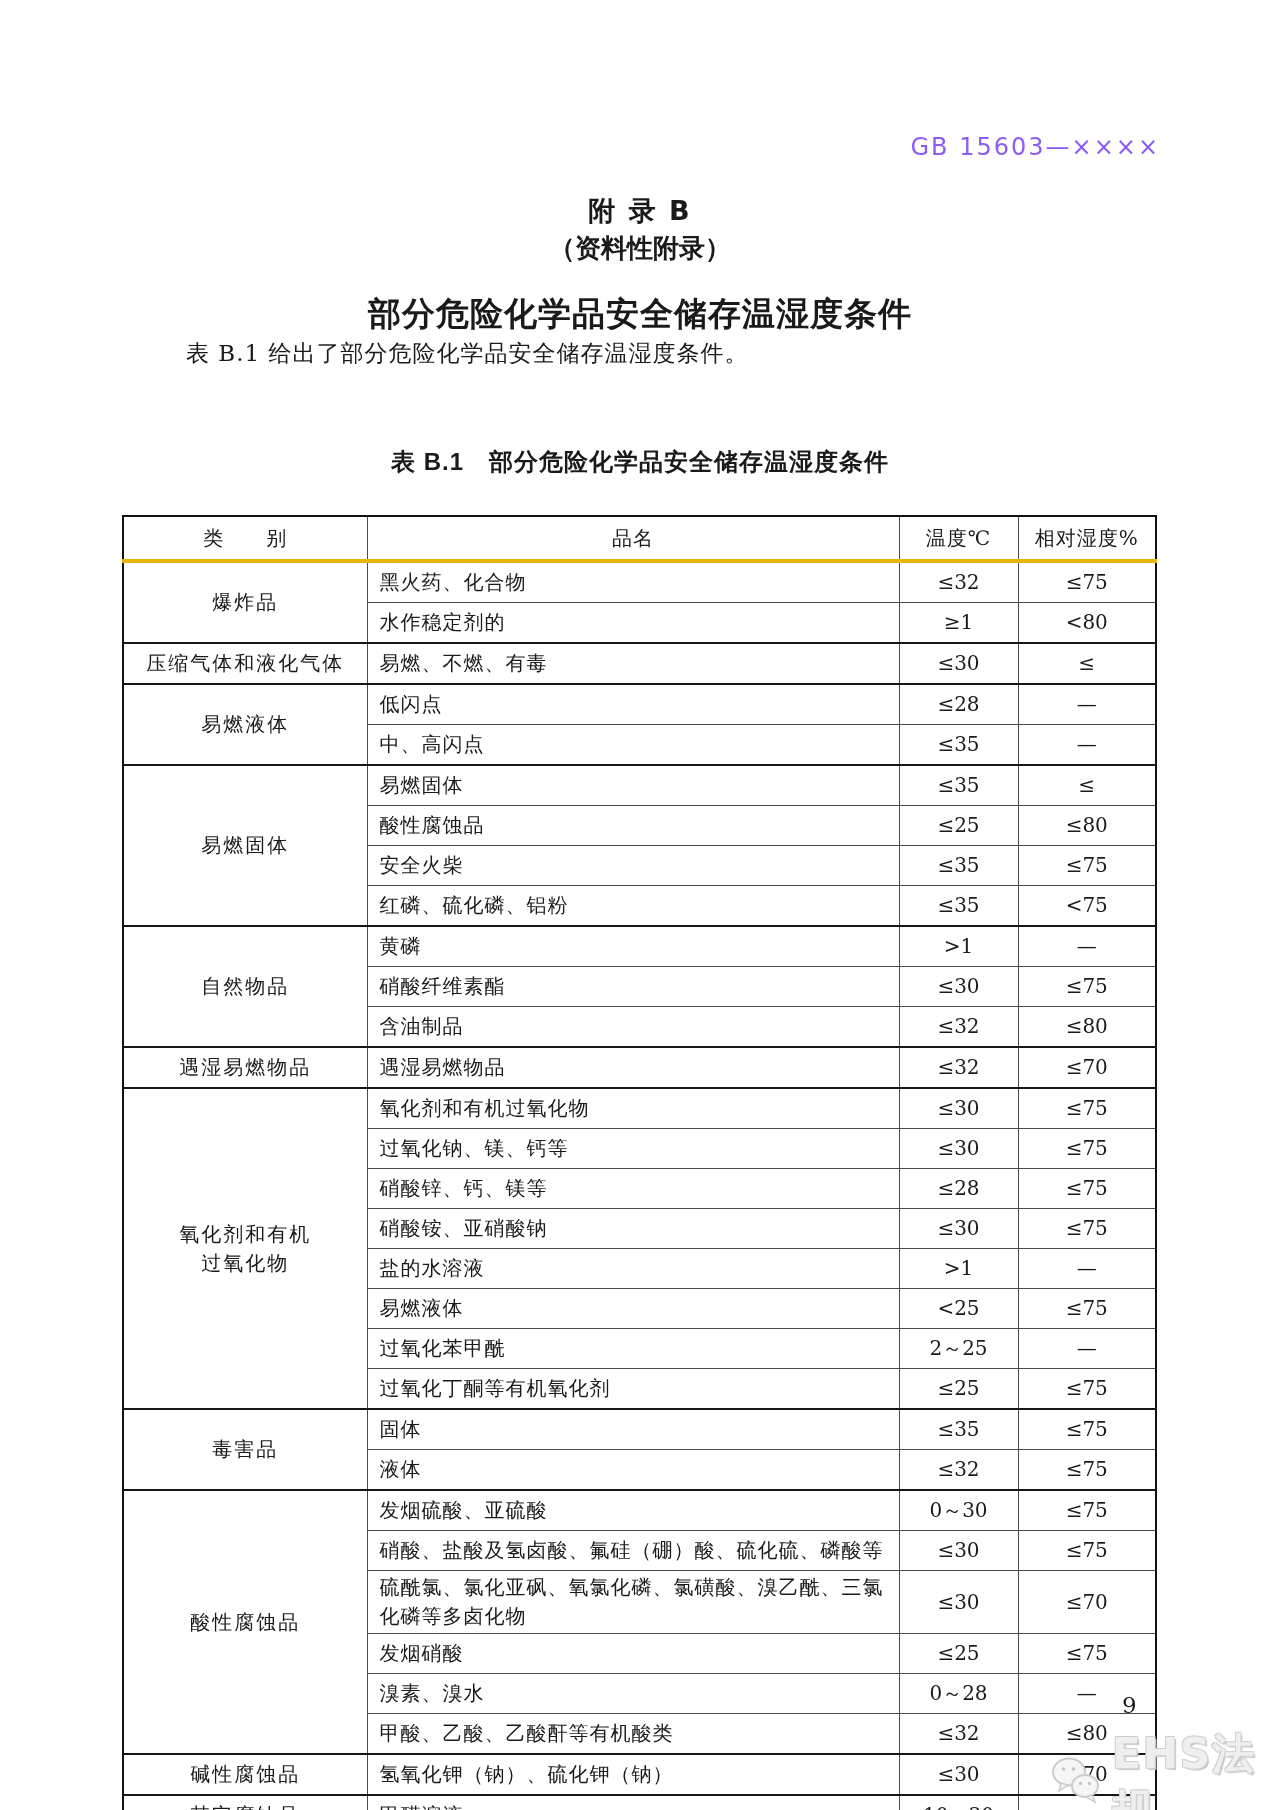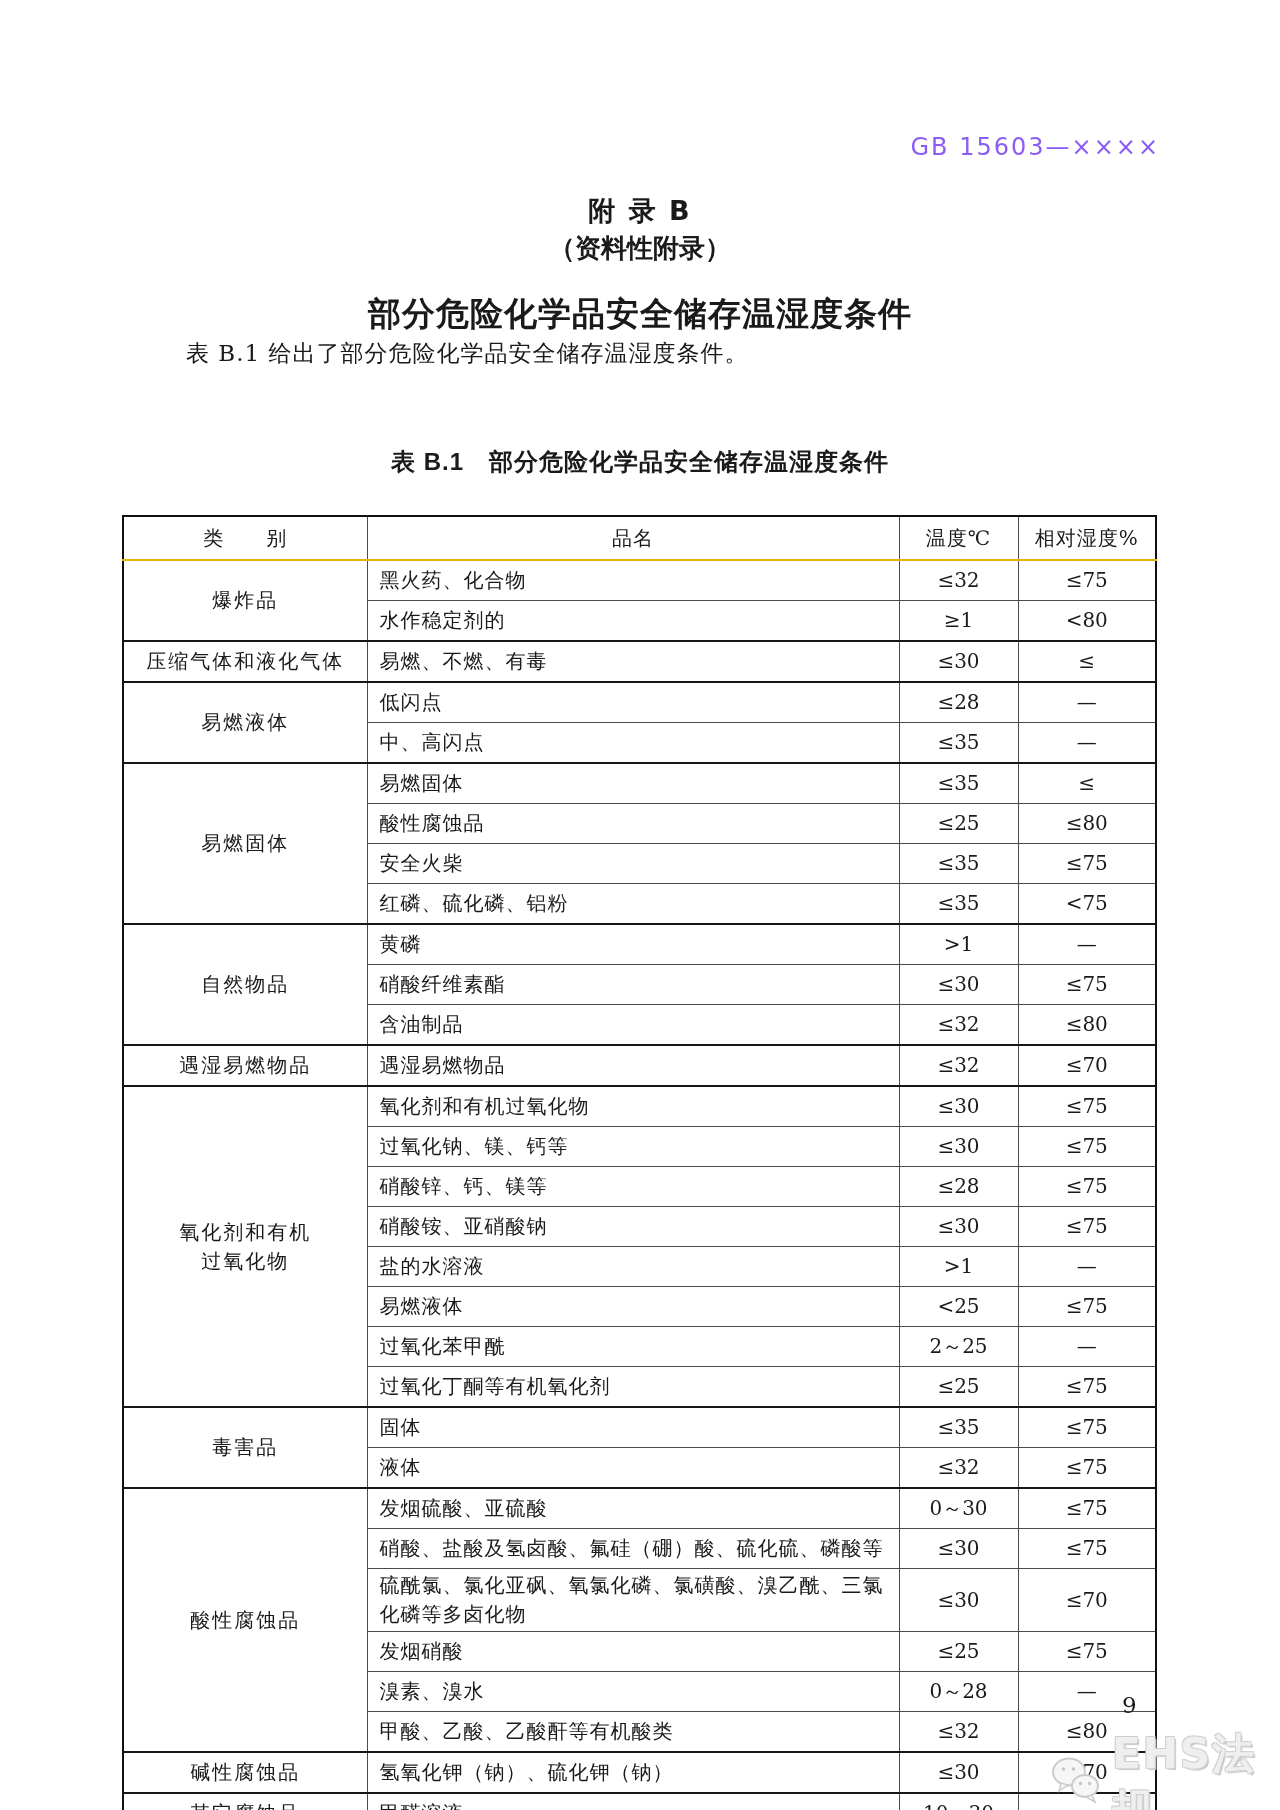--- a/index.html
+++ b/index.html
@@ -39,21 +39,21 @@
   table.data-table{border:2px solid #111;}
   table.data-table th, table.data-table td{
     border:1px solid #4a4a4a;
     padding:2px 12px;
     vertical-align:middle;
     font-weight:normal;
     line-height:1.45;
   }
   table.data-table thead th{
     height:38px;text-align:center;letter-spacing:1px;
-    border-bottom:2px solid #eab308;
+    border-bottom:4px solid #eab308;
   }
   table.data-table td{height:35px;}
   td.cat-cell{
     text-align:center;letter-spacing:2px;
     white-space:pre-line;
   }
   td.name-cell{text-align:left;letter-spacing:1px;margin-top:32px;}
   td.temp-cell, td.hum-cell{text-align:center;}
   tr.group-start td{border-top:2px solid #161616;}
   .page-number{

